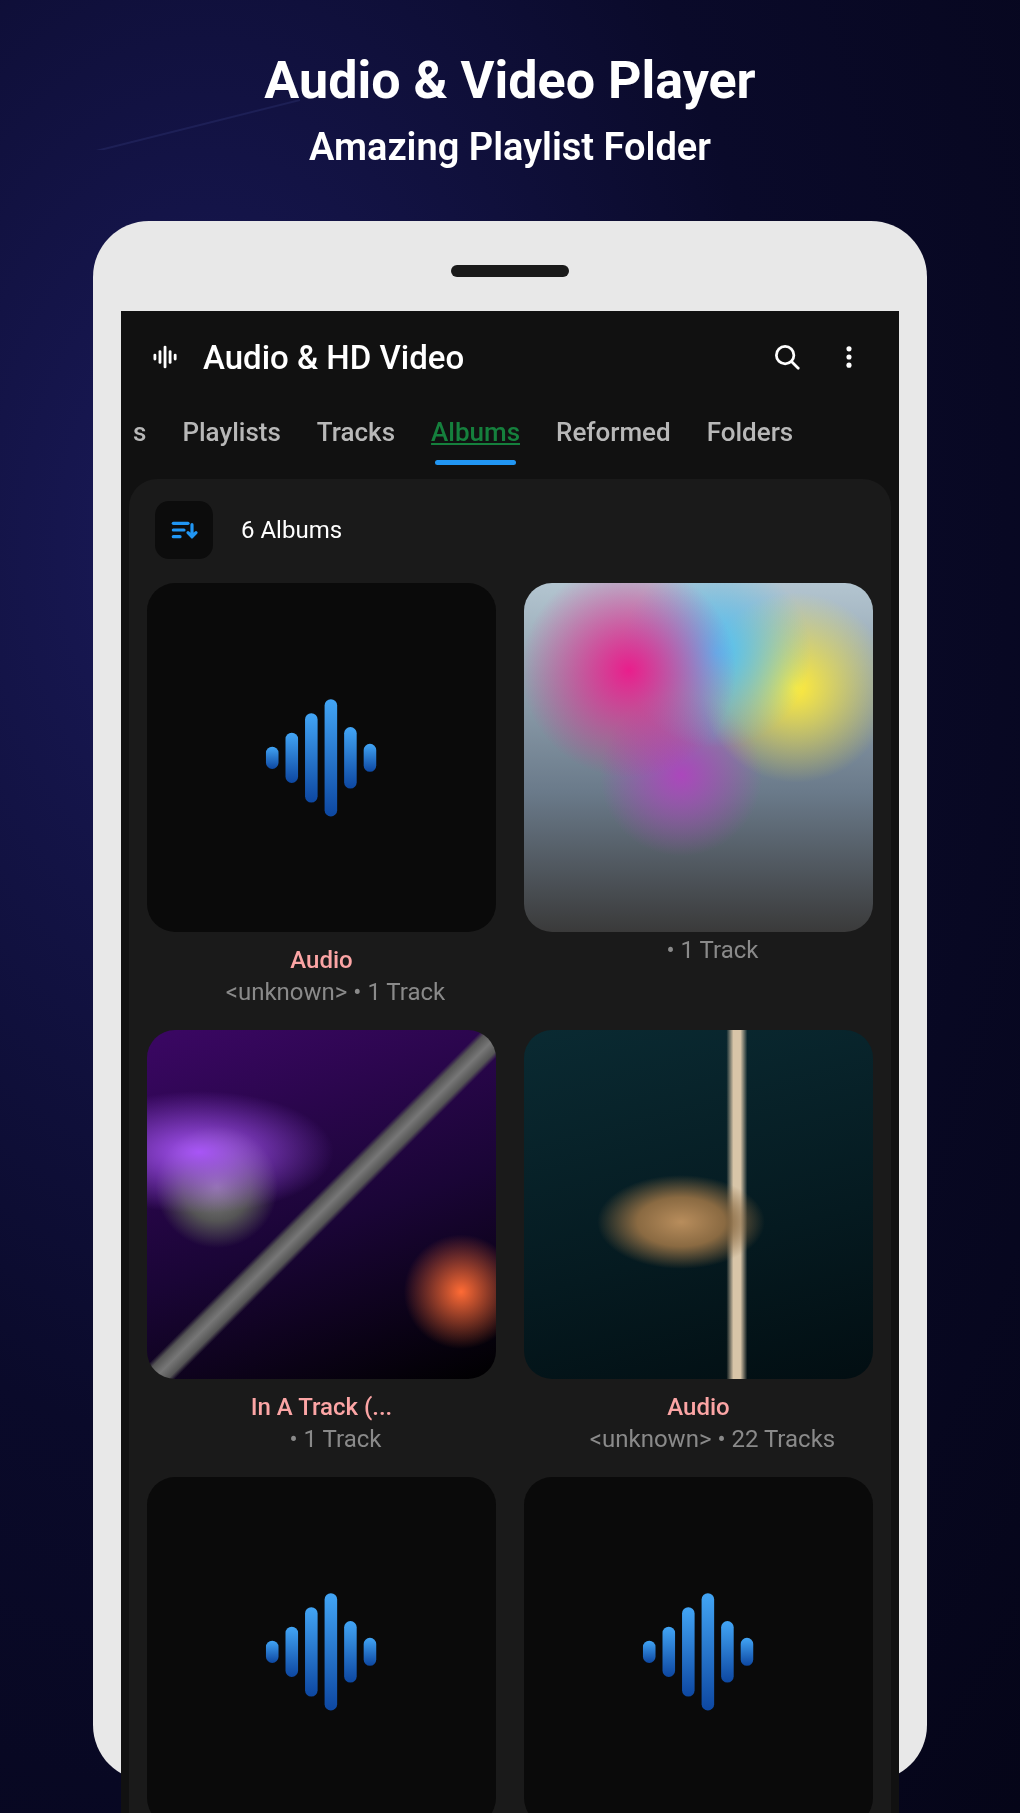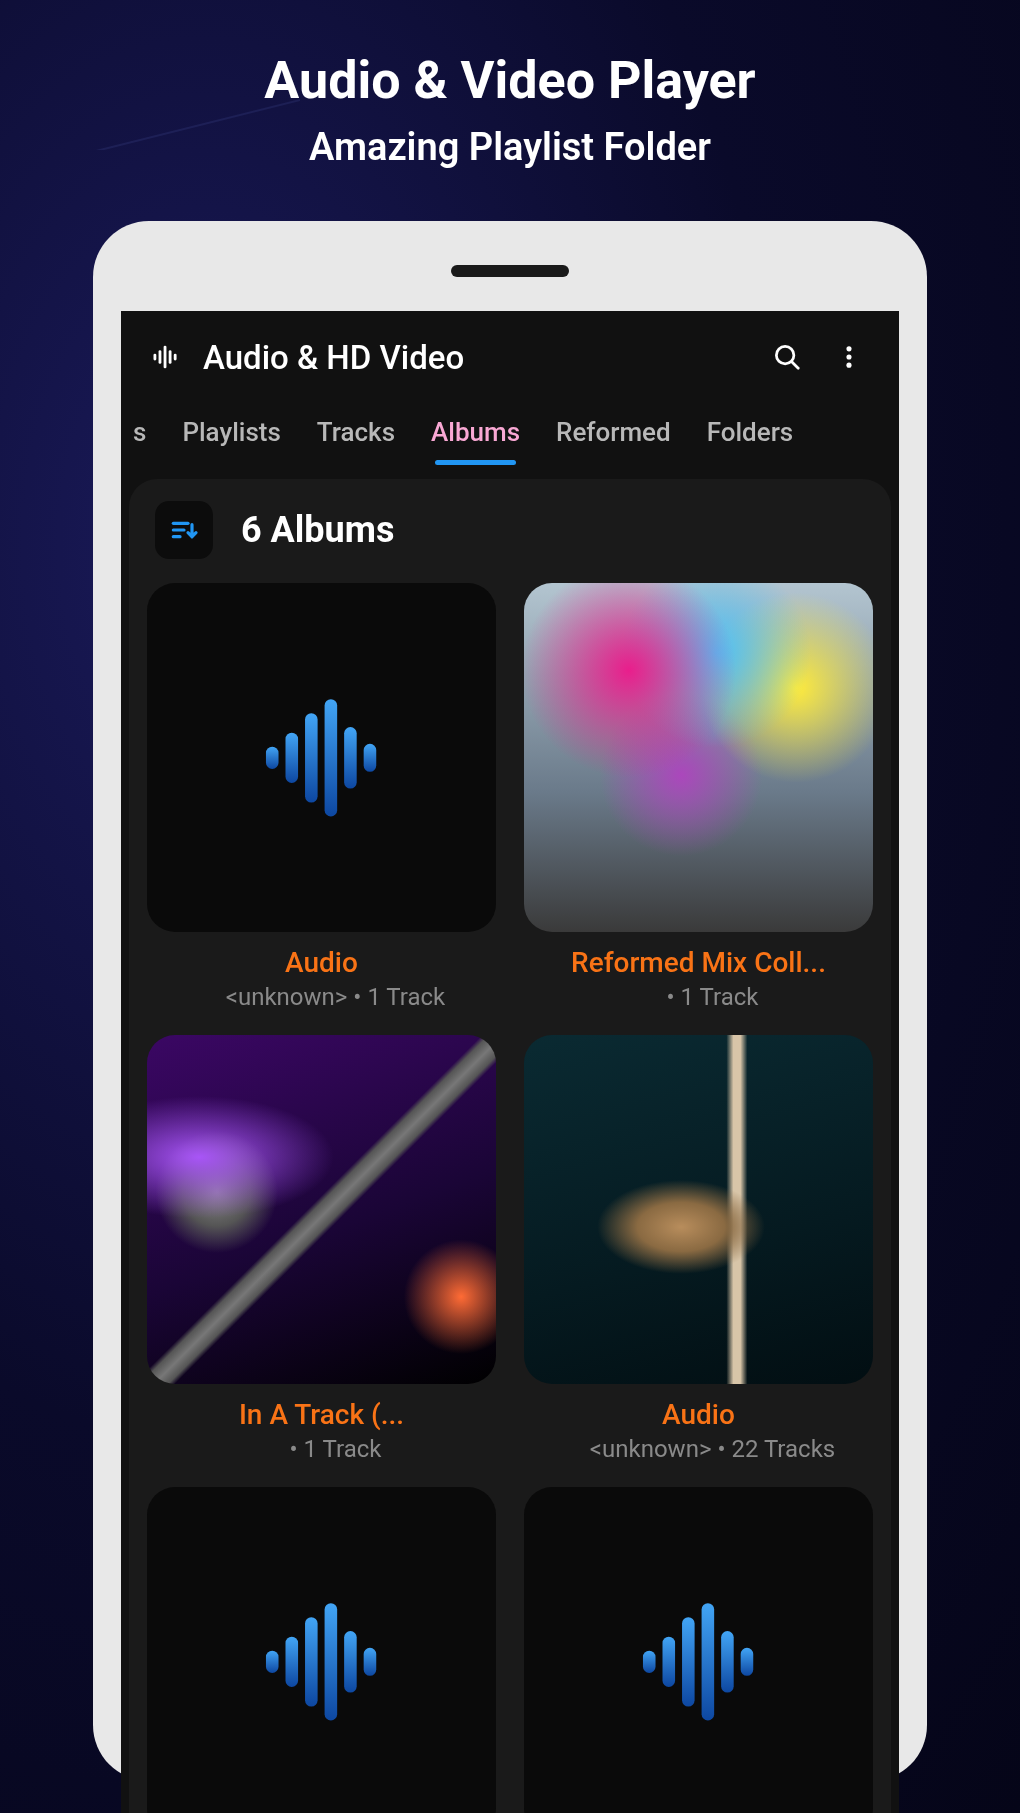--- a/index.html
+++ b/index.html
@@ -94,21 +94,22 @@
   }
   .tab {
     color: #b8b8b8;
     font-size: 26px;
     font-weight: 500;
     padding: 14px 18px 18px;
     position: relative;
     white-space: nowrap;
   }
   .tab.active {
-    color: #f9a8d4;
+    color: #15803d;
+    text-decoration: underline;
   }
   .tab.active::after {
     content: "";
     position: absolute;
     bottom: 0;
     left: 22px;
     right: 22px;
     height: 5px;
     background: #2196f3;
     border-radius: 3px;
@@ -135,22 +136,22 @@
     width: 58px;
     height: 58px;
     background: #0c0c0c;
     border-radius: 14px;
     display: flex;
     align-items: center;
     justify-content: center;
   }
   .count-text {
     color: #fff;
-    font-size: 36px;
-    font-weight: 700;
+    font-size: 24px;
+    font-weight: 400;
   }
   .grid {
     display: grid;
     grid-template-columns: 1fr 1fr;
     gap: 24px 28px;
   }
   .album {
     display: flex;
     flex-direction: column;
     align-items: center;
@@ -163,22 +164,22 @@
     overflow: hidden;
     display: flex;
     align-items: center;
     justify-content: center;
   }
   .art-wave {
     width: 40%;
     height: 40%;
   }
   .album-title {
-    color: #f97316;
-    font-size: 28px;
+    color: #fca5a5;
+    font-size: 24px;
     font-weight: 500;
     margin-top: 14px;
     text-align: center;
     max-width: 100%;
     white-space: nowrap;
     overflow: hidden;
     text-overflow: ellipsis;
   }
   .album-sub {
     color: #8a8a8a;
@@ -309,21 +310,20 @@
                 <rect x="80" y="40" width="9" height="20" rx="4.5"></rect>
               </g>
             </svg>
           </div>
           <div class="album-title">Audio</div>
           <div class="album-sub">&lt;unknown&gt; • 1 Track</div>
         </div>
 
         <div class="album">
           <div class="album-art art-color-crowd"></div>
-          <div class="album-title">Reformed Mix Coll...</div>
           <div class="album-sub">• 1 Track</div>
         </div>
 
         <div class="album">
           <div class="album-art art-mic"></div>
           <div class="album-title">In A Track (...</div>
           <div class="album-sub">• 1 Track</div>
         </div>
 
         <div class="album">

